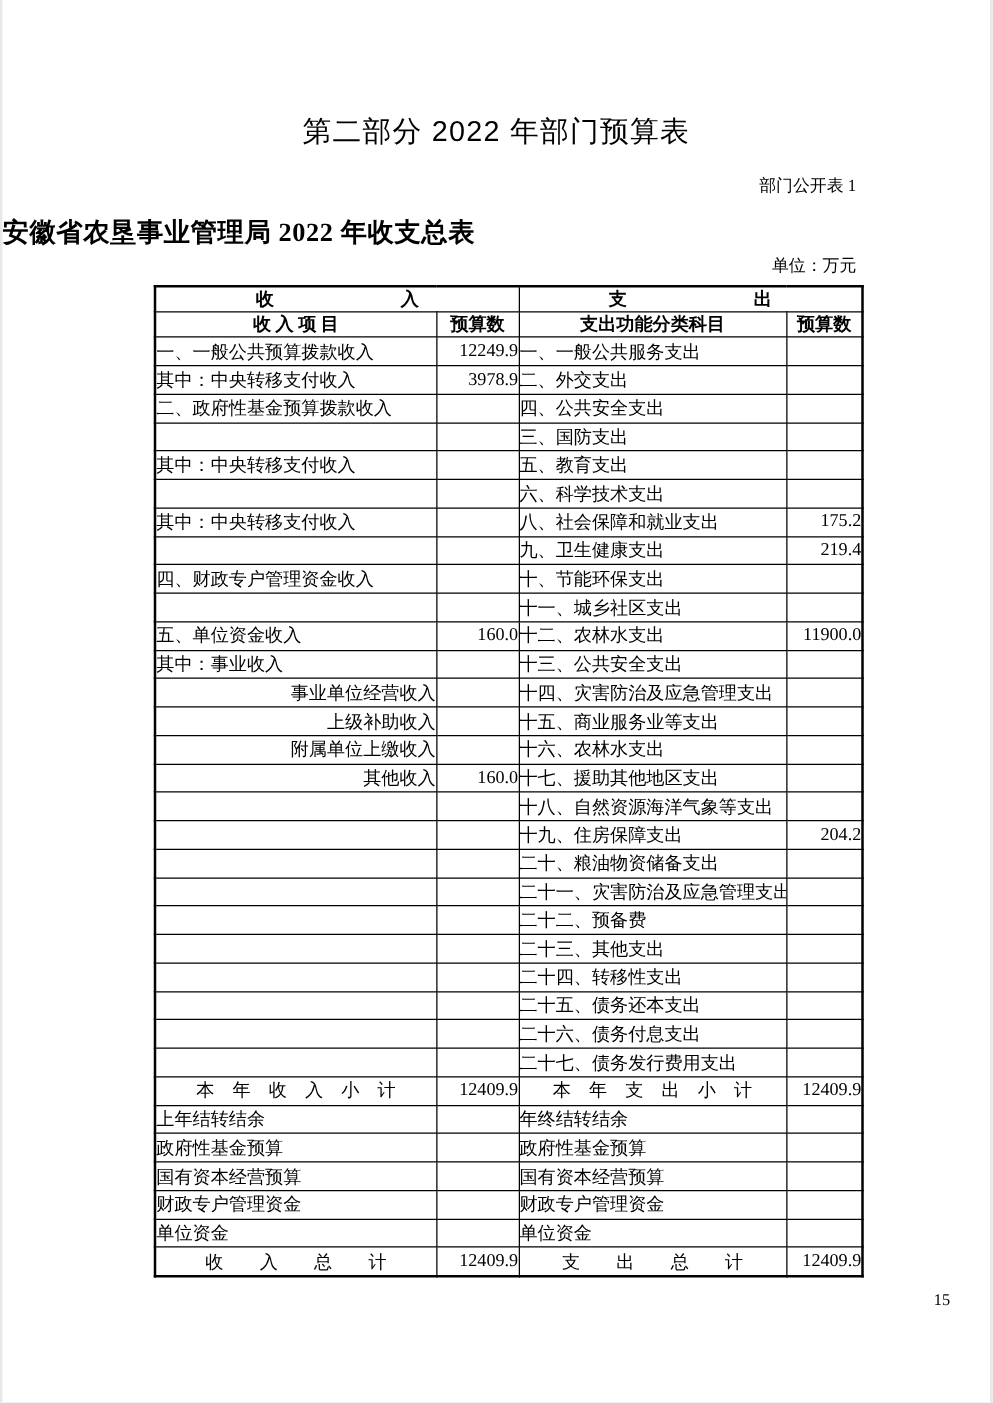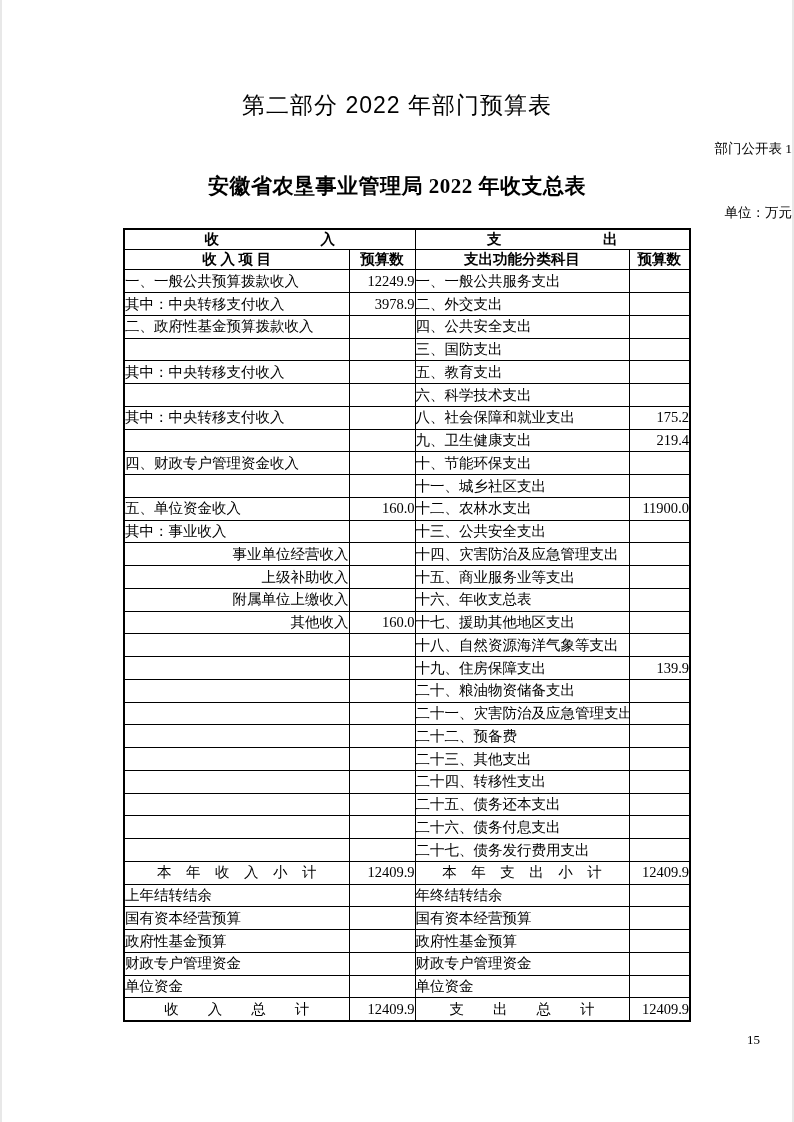--- a/index.html
+++ b/index.html
@@ -18,26 +18,26 @@
   h1.doc-heading {
     text-align: center;
     font-family: "Liberation Sans", "DejaVu Sans", sans-serif;
     font-weight: 500;
     font-size: 23px;
     line-height: 30px;
     letter-spacing: 1px;
   }
   .right-label {
     text-align: right;
+    margin-right: 107px;
     font-size: 13.5px;
     line-height: 18px;
   }
   .open-label { margin-top: 20px; }
   h2.table-title {
-    text-align: center;
     font-weight: bold;
     font-size: 21px;
     line-height: 28px;
     margin-top: 14px;
     letter-spacing: 0.5px;
   }
   .unit-label { margin-top: 4px; }
   table.budget {
     margin: 6px 0 0 121px;
     width: 566px;
@@ -187,40 +187,40 @@
         </tr>
         <tr>
           <td class="i2">上级补助收入</td>
           <td class="num"></td>
           <td class="i0">十五、商业服务业等支出</td>
           <td class="num"></td>
         </tr>
         <tr>
           <td class="i2">附属单位上缴收入</td>
           <td class="num"></td>
-          <td class="i0">十六、年收支总表</td>
+          <td class="i0">十六、农林水支出</td>
           <td class="num"></td>
         </tr>
         <tr>
           <td class="i2">其他收入</td>
           <td class="num">160.0</td>
           <td class="i0">十七、援助其他地区支出</td>
           <td class="num"></td>
         </tr>
         <tr>
           <td class="i0"></td>
           <td class="num"></td>
           <td class="i0">十八、自然资源海洋气象等支出</td>
           <td class="num"></td>
         </tr>
         <tr>
           <td class="i0"></td>
           <td class="num"></td>
           <td class="i0">十九、住房保障支出</td>
-          <td class="num">139.9</td>
+          <td class="num">204.2</td>
         </tr>
         <tr>
           <td class="i0"></td>
           <td class="num"></td>
           <td class="i0">二十、粮油物资储备支出</td>
           <td class="num"></td>
         </tr>
         <tr>
           <td class="i0"></td>
           <td class="num"></td>
@@ -269,29 +269,29 @@
           <td class="c">本　年　支　出　小　计</td>
           <td class="num">12409.9</td>
         </tr>
         <tr>
           <td class="i0">上年结转结余</td>
           <td class="num"></td>
           <td class="i0">年终结转结余</td>
           <td class="num"></td>
         </tr>
         <tr>
+          <td class="i3">政府性基金预算</td>
+          <td class="num"></td>
+          <td class="i3">政府性基金预算</td>
+          <td class="num"></td>
+        </tr>
+        <tr>
           <td class="i3">国有资本经营预算</td>
           <td class="num"></td>
           <td class="i3">国有资本经营预算</td>
-          <td class="num"></td>
-        </tr>
-        <tr>
-          <td class="i3">政府性基金预算</td>
-          <td class="num"></td>
-          <td class="i3">政府性基金预算</td>
           <td class="num"></td>
         </tr>
         <tr>
           <td class="i3">财政专户管理资金</td>
           <td class="num"></td>
           <td class="i3">财政专户管理资金</td>
           <td class="num"></td>
         </tr>
         <tr>
           <td class="i3">单位资金</td>

